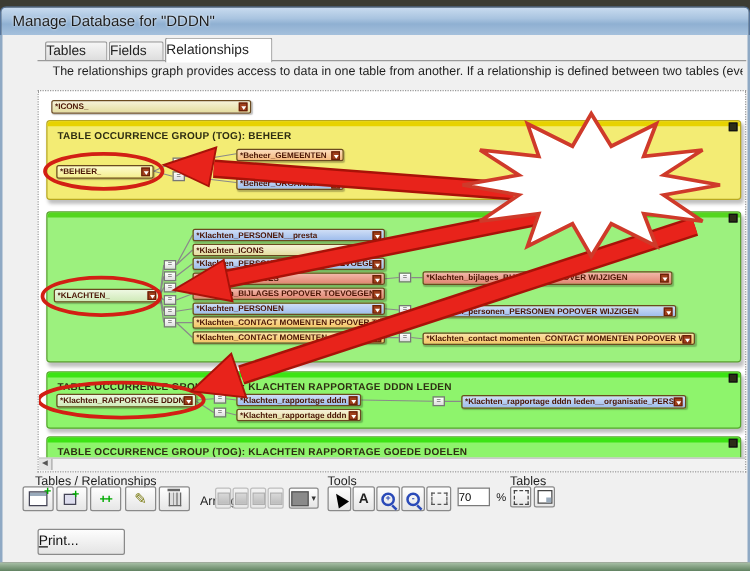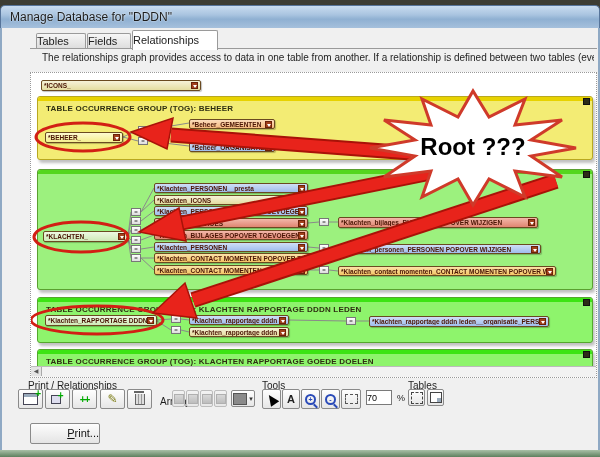--- a/index.html
+++ b/index.html
@@ -89,21 +89,21 @@
     background:#2a4ab8;transform:rotate(45deg);}
   .icon-marquee{width:11px;height:8px;border:1px dashed #555;}
   .icon-pages{width:10px;height:10px;border:1px dashed #444;}
   .icon-pagebrk{width:10px;height:9px;border:1px solid #444;background:#fff;position:relative;}
   .icon-pagebrk::after{content:"";position:absolute;right:0;bottom:0;width:4px;height:4px;background:#9ab;}
   #zoom-input{position:absolute;left:366px;top:390px;width:26px;height:15px;box-sizing:border-box;
     border:1px solid #7a7a7a;font-size:9px;text-align:left;font-family:"Liberation Sans",sans-serif;padding:0;}
   #zoom-pct{position:absolute;left:397px;top:393px;font-size:9px;color:#222;}
   #print-btn{position:absolute;left:30px;top:423px;width:70px;height:21px;box-sizing:border-box;
     border:1px solid #8a8a8a;border-radius:2px;background:linear-gradient(#fdfdfd,#e4e4e4);
-    font-size:11px;color:#111;text-align:right;line-height:19px;}
+    font-size:11px;color:#111;text-align:left;line-height:19px;}
   #print-btn::first-letter{text-decoration:underline;}
 </style>
 </head>
 <body>
 
 <div id="menu-strip"></div>
 
 <div id="titlebar">
   <div class="title">Manage Database for "DDDN"</div>
 </div>
@@ -262,28 +262,27 @@
     <line x1="400" y1="100" x2="146" y2="151" stroke="#a81208" stroke-width="15"></line>
     <line x1="400" y1="100" x2="146" y2="151" stroke="#e8231b" stroke-width="11"></line>
     <polygon points="108,159 148,135 155,168" fill="#e8231b" stroke="#a81208" stroke-width="1.5"></polygon>
 
     <line x1="525" y1="108" x2="162" y2="227" stroke="#a81208" stroke-width="16"></line>
     <line x1="525" y1="108" x2="162" y2="227" stroke="#e8231b" stroke-width="12"></line>
     <polygon points="122,240 154,210 166,245" fill="#e8231b" stroke="#a81208" stroke-width="1.5"></polygon>
 
     <polygon points="545,75 500,83 531,104 484,98 494,124 458,106 442,132 427,106 391,124 400,98 353,104 384,83 339,75 384,67 353,47 400,52 391,26 427,44 442,18 458,44 494,26 484,52 531,47 500,67" fill="#ffffff" stroke="#cf3a2a" stroke-width="3" stroke-linejoin="miter"></polygon>
   </svg>
-  <div id="root-label">Root ???</div>
 
   <div id="graph-hscroll">
     <div class="sb-btn">◀</div>
   </div>
 </div>
 
-<div class="sec-label" style="left:28px;top:380px;">Print / Relationships</div>
+<div class="sec-label" style="left:28px;top:380px;">Tables / Relationships</div>
 <div class="sec-label" style="left:160px;top:380px;margin-top:16px;">Arrange</div>
 <div class="sec-label" style="left:262px;top:380px;">Tools</div>
 <div class="sec-label" style="left:408px;top:380px;">Tables</div>
 
 <div class="tbtn" style="left:18px;top:389px;width:25px;">
   <span class="icon-table">
       <span class="plus">+</span>
     </span>
 </div>
 <div class="tbtn" style="left:45px;top:389px;width:25px;">

